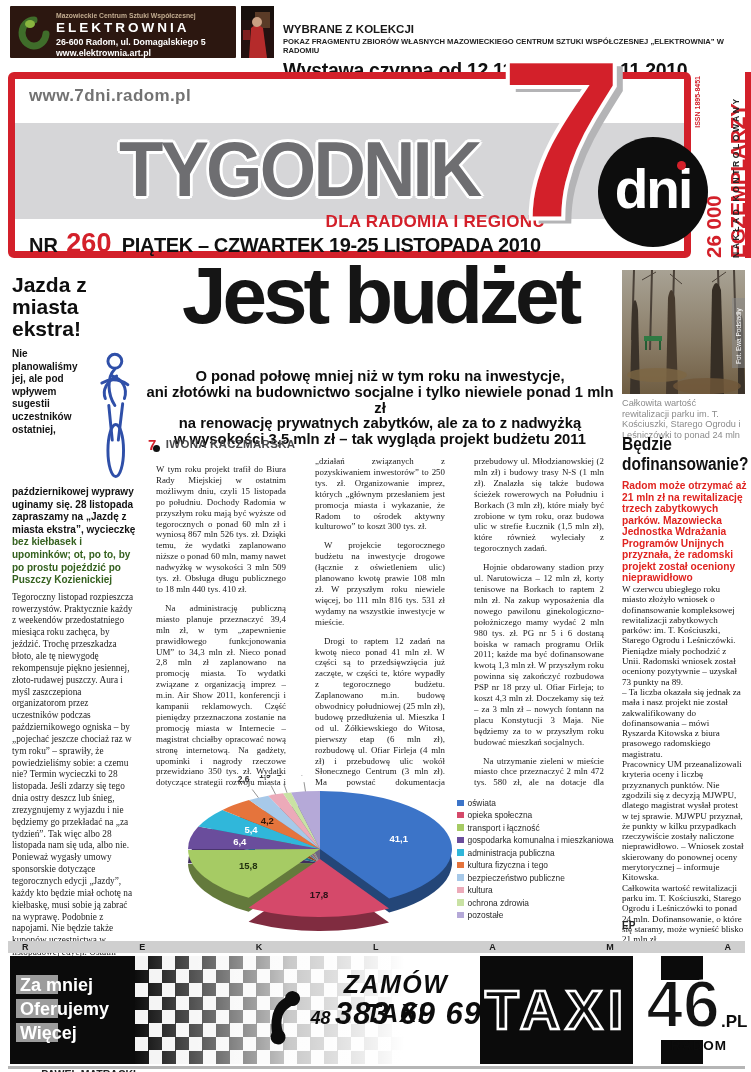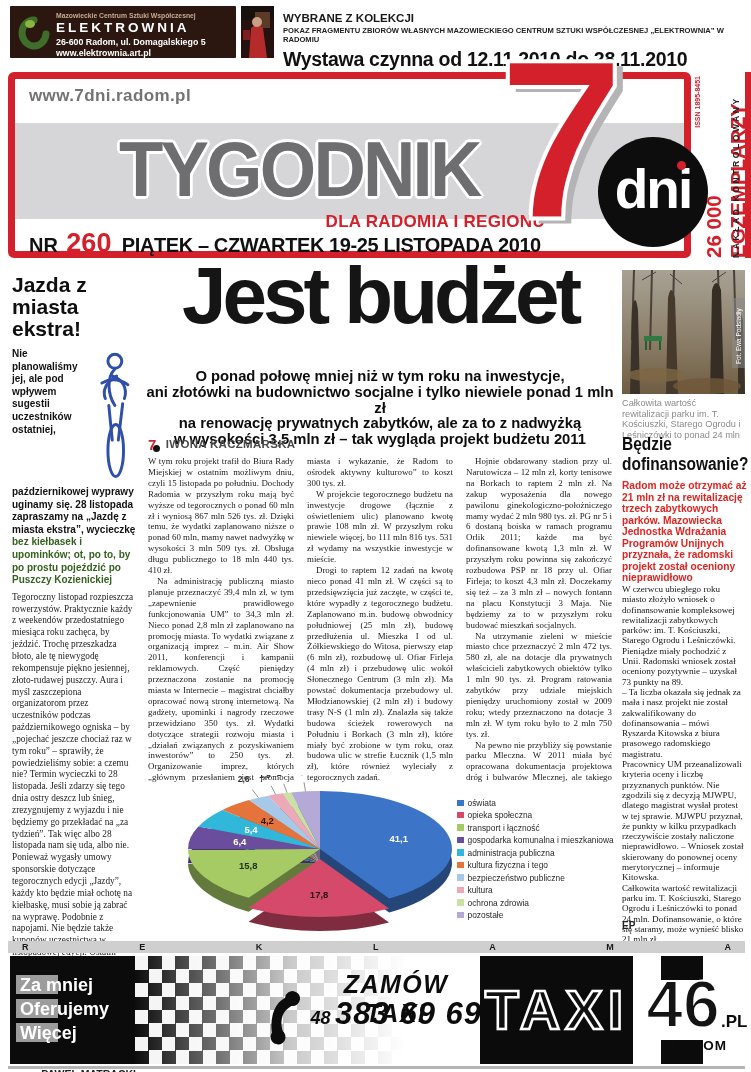--- a/index.html
+++ b/index.html
@@ -7,21 +7,21 @@
   .abs{position:absolute}
   .vert{writing-mode:vertical-rl;transform:rotate(180deg)}
 
   
   #ad-elektrownia{left:10px;top:6px;width:226px;height:52px;background:#2c1710;border-radius:1px}
   #ad-elektrownia .txt{position:absolute;left:46px;top:6px;color:#fff}
   .org-small{font-size:6.8px;color:#c2ac90;font-weight:700}
   .org-name{font-size:13.5px;font-weight:800;letter-spacing:3px;margin-top:1px}
   .org-addr,.org-web{font-size:8.8px;font-weight:700;margin-top:1.5px}
   #ad-art{left:241px;top:6px;width:33px;height:52px}
-  #ad-headtext{left:283px;top:12px;width:460px}
+  #ad-headtext{left:283px;top:23px;width:460px}
   .kicker{font-size:11.5px;font-weight:800;color:#181818}
   .subkicker{font-size:7.6px;font-weight:800;color:#222;margin-top:2px}
   .ex-dates{font-size:19.5px;font-weight:800;color:#111;margin-top:4px;letter-spacing:-0.3px}
 
   
   #masthead{left:8px;top:72px;width:683px;height:186px;border:7px solid #d3202a;border-radius:6px;background:#fff;box-sizing:border-box}
   .mh-web{position:absolute;left:14px;top:7px;font-size:17px;font-weight:800;color:#737373;letter-spacing:.4px}
   .mh-band{position:absolute;left:0;top:44px;right:0;height:96px;background:#d6d6d8}
   .mh-title{position:absolute;left:104px;top:44px;font-size:78px;line-height:92px;font-weight:800;color:#6e6e71;letter-spacing:-3px;transform:scaleX(.93);transform-origin:left center;
     text-shadow:-2px -2px 0 #fff,2px -2px 0 #fff,-2px 2px 0 #fff,2px 2px 0 #fff,0 -3px 0 #fff,0 3px 0 #fff,-3px 0 0 #fff,3px 0 0 #fff}
@@ -52,21 +52,21 @@
 
   
   #main-title{left:145px;top:256px;width:470px;text-align:center;font-size:80px;line-height:1;font-weight:900;letter-spacing:-4px;color:#151515}
   #main-sub{left:140px;top:369px;width:480px;text-align:center;font-size:14.8px;line-height:15.8px;font-weight:800;color:#0d0d0d}
   #byline{left:148px;top:436px;height:16px}
   .mini7{font-size:15px;font-weight:900;color:#d3202a;position:relative;margin-right:5px}
   .mini7::after{content:"";position:absolute;right:-4px;bottom:1px;width:7px;height:7px;background:#111;border-radius:50%}
   .byline-name{font-size:11.5px;font-weight:800;color:#4a4a4c;letter-spacing:.3px;vertical-align:2px}
   #main-cols{left:148px;top:456px;width:464px;height:334px;column-count:3;column-gap:13px;column-fill:auto;overflow:hidden;
     font-family:"Liberation Serif",serif;font-size:8.9px;line-height:10.9px;text-align:justify;color:#1b1b1b}
-  #main-cols p{margin:0}
+  #main-cols p{margin:8px}
   #main-cols p + p{text-indent:9px}
 
   
   #pie-svg{left:142px;top:775px;width:312px;height:162px}
   #pie-legend{left:457px;top:797px;width:160px}
   .legend-item{font-size:8.4px;line-height:12.45px;color:#2a2a2a;white-space:nowrap}
   .legend-item .sw{display:inline-block;width:6.5px;height:6.5px;margin-right:4px}
 
   
   #sb-photo{left:622px;top:270px;width:123px;height:124px}

